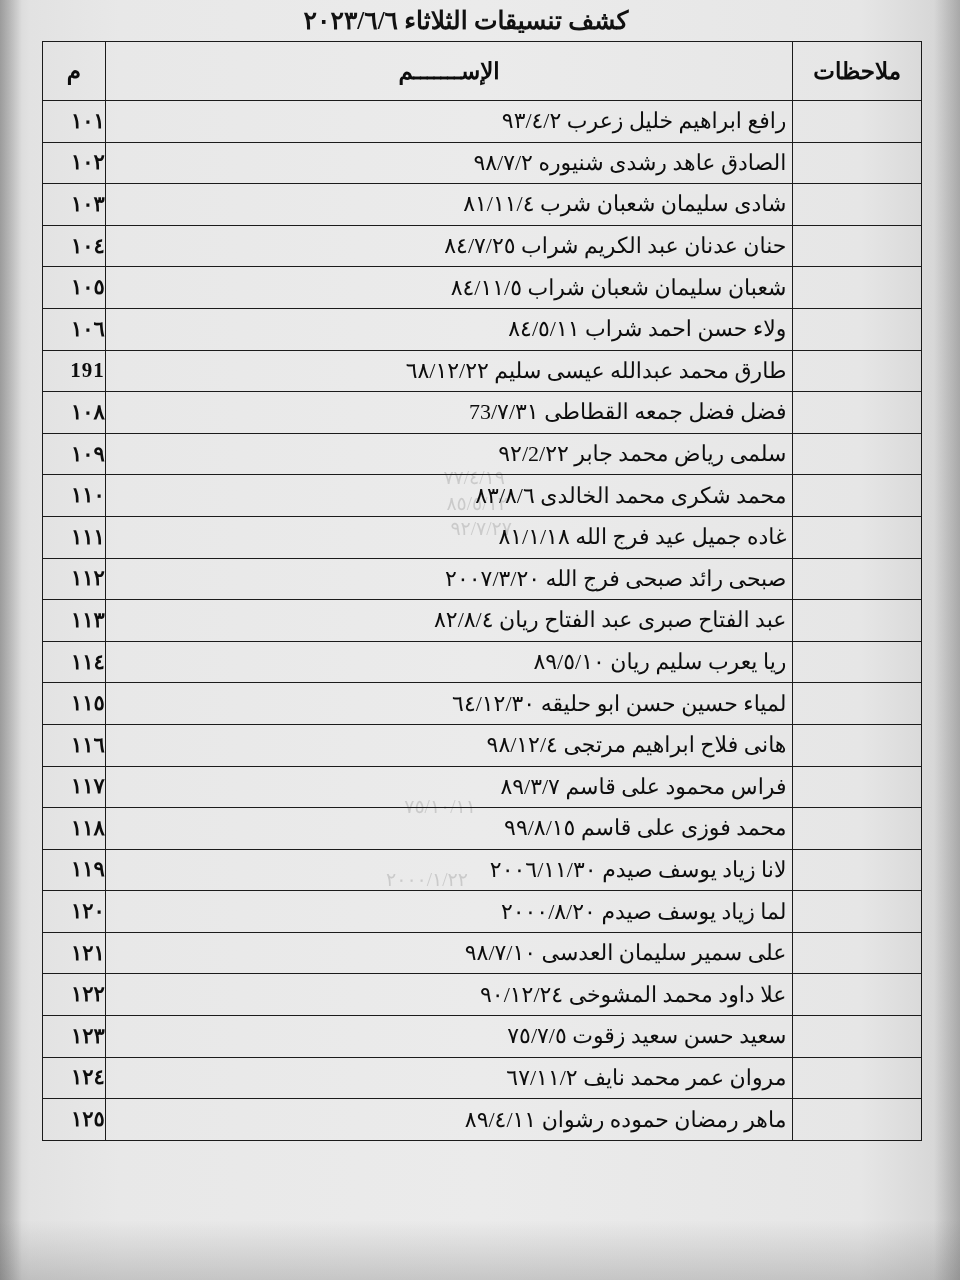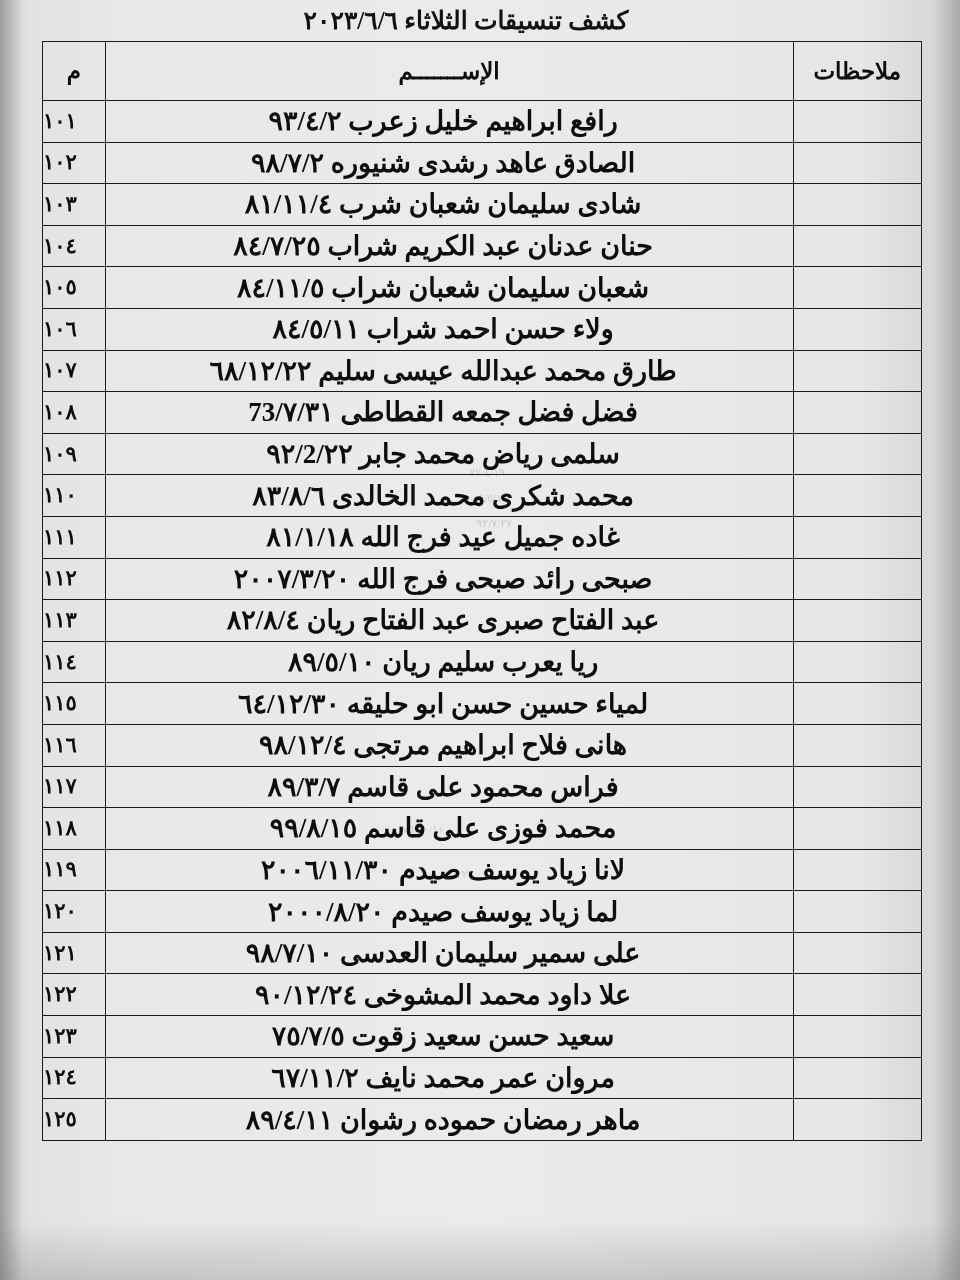--- a/index.html
+++ b/index.html
@@ -70,53 +70,52 @@
   }
   th.col-num, td.col-num {
     width: 62px;
   }
   tbody td {
     height: 40.6px;
     font-size: 22px;
     vertical-align: middle;
   }
   td.col-name {
-    text-align: center;
-    font-weight: bold;
-    font-size: 27px;
+    font-weight: normal;
+    font-size: 22px;
     padding-left: 2px;
     padding-right: 2px;
     white-space: nowrap;
   }
   td.col-num {
-    text-align: left;
+    text-align: right;
     font-weight: bold;
     font-size: 21px;
     letter-spacing: 1px;
   }
   td.col-notes {
     background: transparent;
   }
   .name-inner {
     display: inline-block;
     transform: translateX(-6px);
   }
   
   .ghost {
     position: absolute;
     color: rgba(120,120,120,0.28);
-    font-size: 11px;
+    font-size: 19px;
     font-family: "Liberation Serif", serif;
     pointer-events: none;
     direction: rtl;
   }
   .g1 { top: 466px; right: 455px; }
   .g2 { top: 492px; right: 452px; }
   .g3 { top: 517px; right: 448px; }
-  .g4 { top: 795px; right: 516px; margin-top: 28px; }
+  .g4 { top: 795px; right: 484px; }
   .g5 { top: 868px; right: 492px; }
   .edge-shadow {
     position: absolute;
     top: 0; left: 0;
     width: 22px; height: 1280px;
     background: linear-gradient(to right, rgba(60,60,60,0.35), rgba(60,60,60,0));
   }
   .edge-shadow-right {
     position: absolute;
     top: 0; right: 0;
@@ -182,21 +181,21 @@
           <td class="col-num">١٠٥</td>
         </tr>
         <tr>
           <td class="col-notes"></td>
           <td class="col-name"><span class="name-inner">ولاء حسن احمد شراب ٨٤/٥/١١</span></td>
           <td class="col-num">١٠٦</td>
         </tr>
         <tr>
           <td class="col-notes"></td>
           <td class="col-name"><span class="name-inner">طارق محمد عبدالله عيسى سليم ٦٨/١٢/٢٢</span></td>
-          <td class="col-num">١٠٧</td>
+          <td class="col-num">191</td>
         </tr>
         <tr>
           <td class="col-notes"></td>
           <td class="col-name"><span class="name-inner">فضل فضل جمعه القطاطى 73/٧/٣١</span></td>
           <td class="col-num">١٠٨</td>
         </tr>
         <tr>
           <td class="col-notes"></td>
           <td class="col-name"><span class="name-inner">سلمى رياض محمد جابر ٩٢/2/٢٢</span></td>
           <td class="col-num">١٠٩</td>

